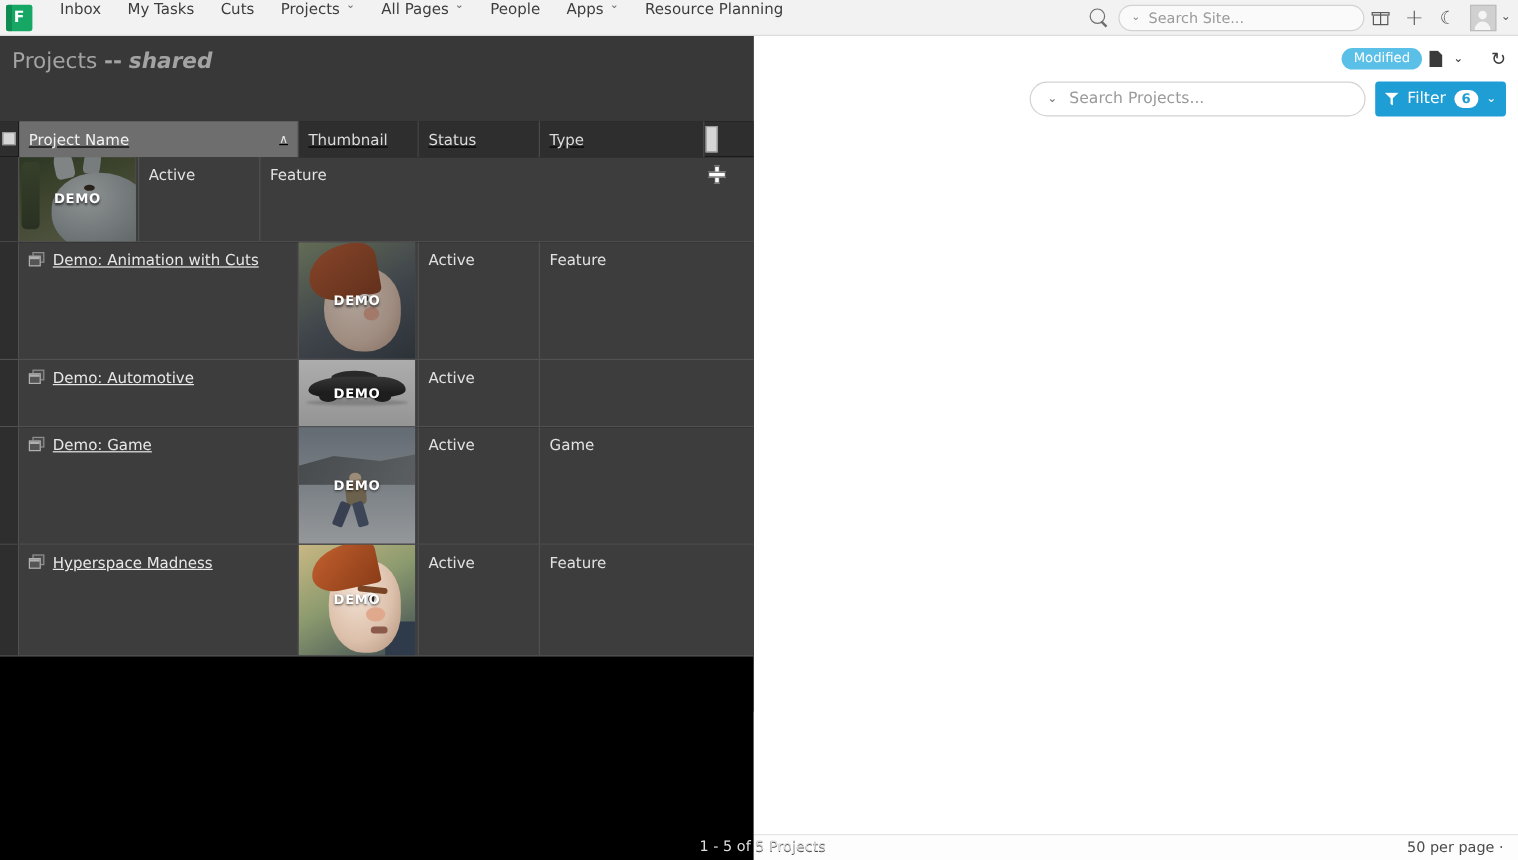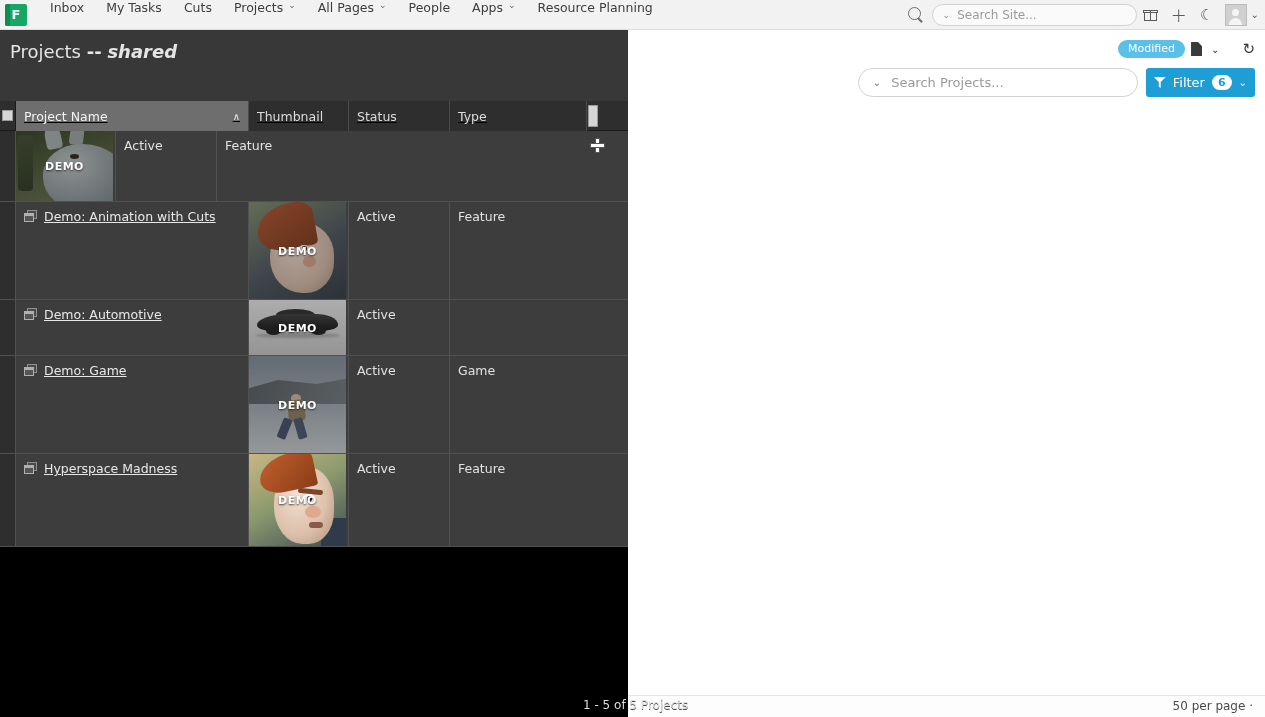--- a/index.html
+++ b/index.html
@@ -116,21 +116,21 @@
   }
   .filter-cv { font-size: 10px; color: #ffffff; }
 
   
   .dark-panel {
     position: absolute; left: 0; top: 30px; width: 628px; height: 687px;
     background: #000000; overflow: hidden;
   }
   .dark-head { position: absolute; left: 0; top: 0; width: 628px; height: 71px; background: #383838; }
   .page-title {
-    position: absolute; left: 10px; top: 11px; font-size: 18px; color: #e5e5e5; white-space: nowrap;
+    position: absolute; left: 10px; top: 11px; font-size: 18px; color: #a3a3a3; white-space: nowrap;
   }
   .page-title .shared { font-style: italic; font-weight: bold; }
   .page-title .dash { font-weight: bold; font-style: normal; }
 
   .toolbar { position: absolute; left: 8px; top: 72px; display: flex; align-items: center; gap: 0; height: 26px; }
   .vicon { width: 32px; height: 26px; display: flex; align-items: center; justify-content: center; cursor: pointer; }
   .ic-split { display: flex; gap: 1.5px; }
   .ic-split i { display: block; width: 5px; height: 14px; background: #b9b9b9; }
   .ic-split i:last-child { width: 9px; }
   .ic-grid { display: grid; grid-template-columns: 6px 6px; grid-template-rows: 6px 6px; gap: 2.5px; }

